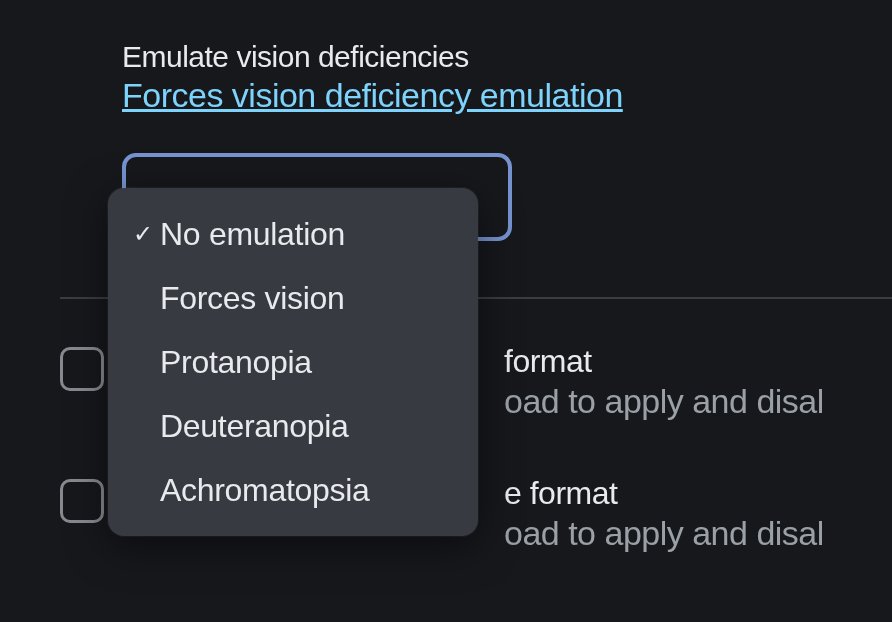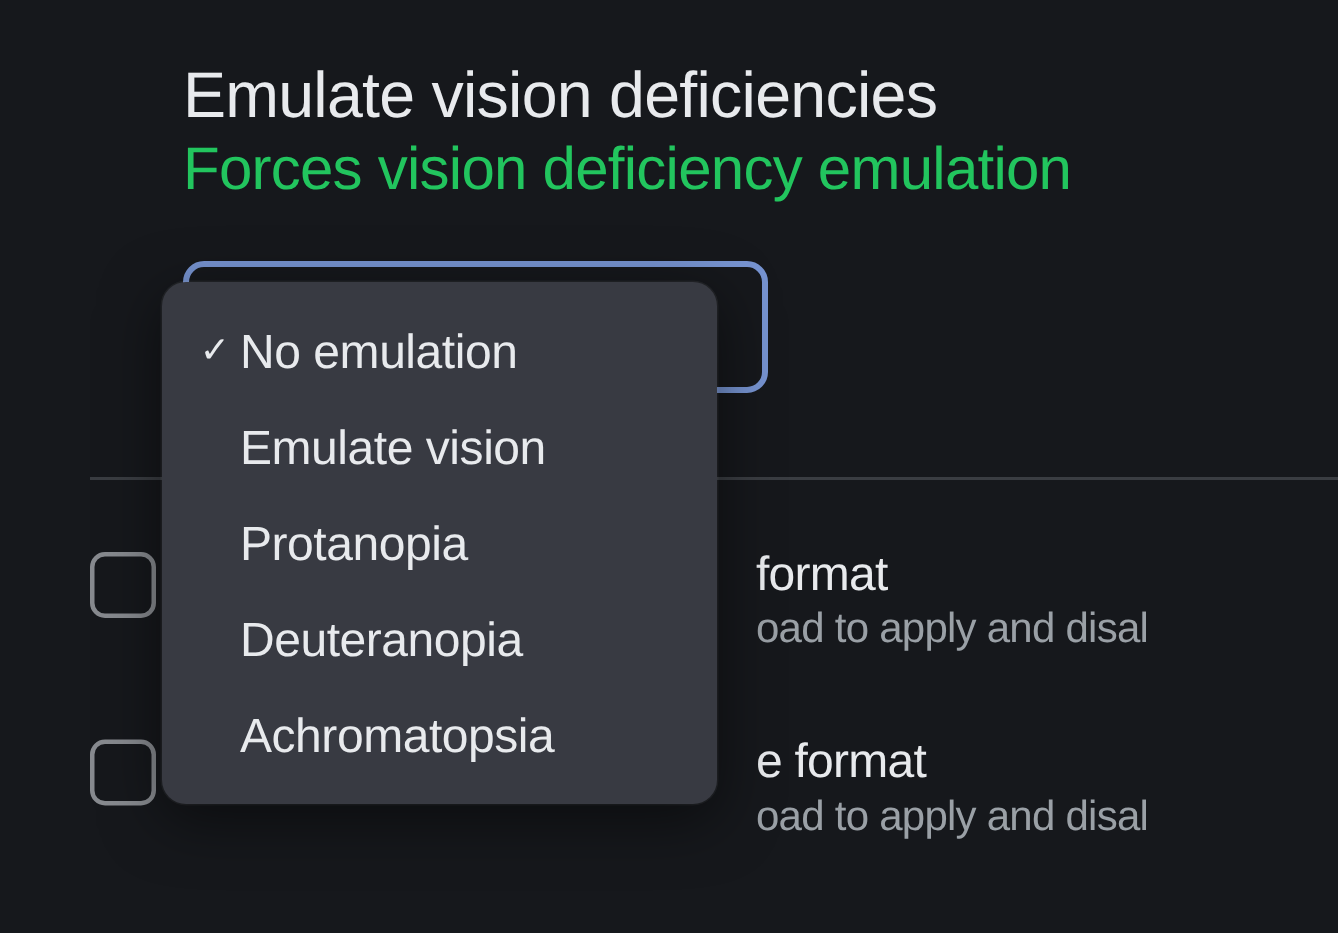--- a/index.html
+++ b/index.html
@@ -12,31 +12,32 @@
       height: 622px;
       background: #16181c;
       font-family: -apple-system, BlinkMacSystemFont, "Segoe UI", Helvetica, Arial, sans-serif;
       overflow: hidden;
       position: relative;
     }
     .section {
       padding: 40px 0 0 122px;
     }
     .setting-title {
-      font-size: 43px;
+      font-size: 30px;
       font-weight: 400;
       color: #e8eaed;
       letter-spacing: -0.5px;
     }
     .setting-desc {
-      font-size: 40px;
+      font-size: 34px;
       font-weight: 400;
-      color: #22c55e;
+      color: #7dd3fc;
       margin-top: 2px;
       letter-spacing: -0.5px;
+      text-decoration: underline;
     }
     .select-trigger {
       margin-top: 38px;
       width: 390px;
       height: 88px;
       border: 4px solid #7693d0;
       border-radius: 14px;
       background: transparent;
     }
     .divider {
@@ -69,21 +70,21 @@
       display: flex;
       flex-direction: column;
     }
     .row-title {
       font-size: 32px;
       color: #e8eaed;
       letter-spacing: -0.5px;
       white-space: nowrap;
     }
     .row-desc {
-      font-size: 28px;
+      font-size: 34px;
       color: #9aa0a6;
       margin-top: 2px;
       letter-spacing: -0.5px;
       white-space: nowrap;
     }
     .dropdown {
       position: absolute;
       top: 188px;
       left: 108px;
       width: 370px;
@@ -152,21 +153,21 @@
 
 <div class="dropdown">
   <div class="dropdown-item">
     <span class="check-slot">
       <span class="check-icon">✓</span>
     </span>
     <span class="item-label">No emulation</span>
   </div>
   <div class="dropdown-item">
     <span class="check-slot"></span>
-    <span class="item-label">Emulate vision</span>
+    <span class="item-label">Forces vision</span>
   </div>
   <div class="dropdown-item">
     <span class="check-slot"></span>
     <span class="item-label">Protanopia</span>
   </div>
   <div class="dropdown-item">
     <span class="check-slot"></span>
     <span class="item-label">Deuteranopia</span>
   </div>
   <div class="dropdown-item">

